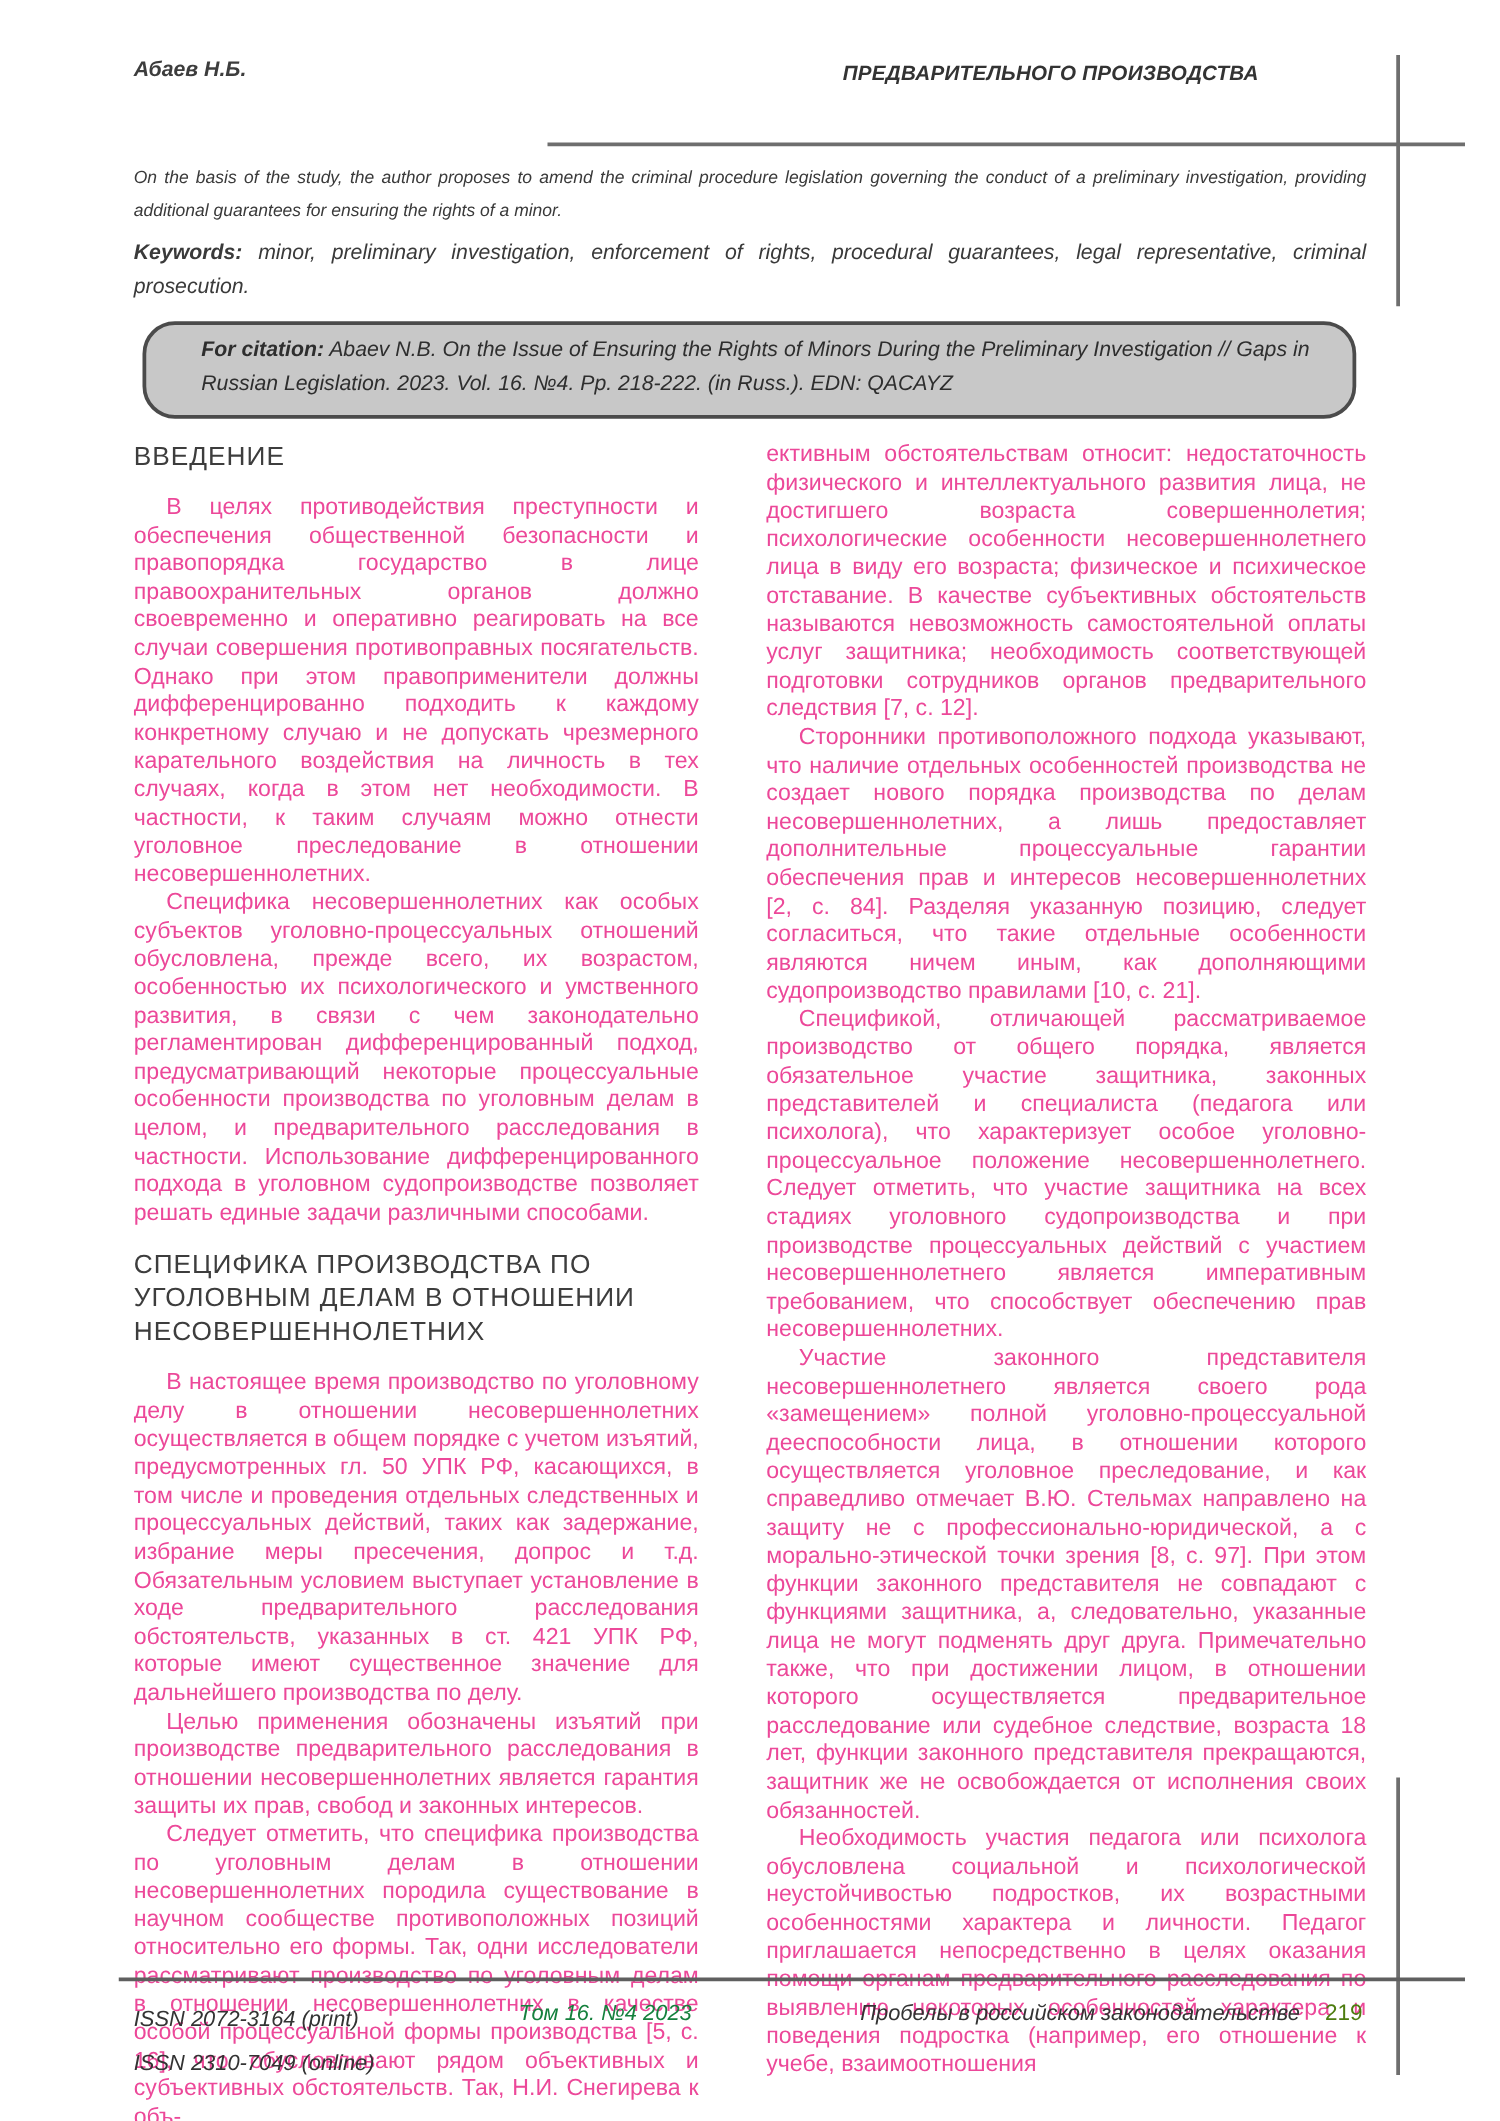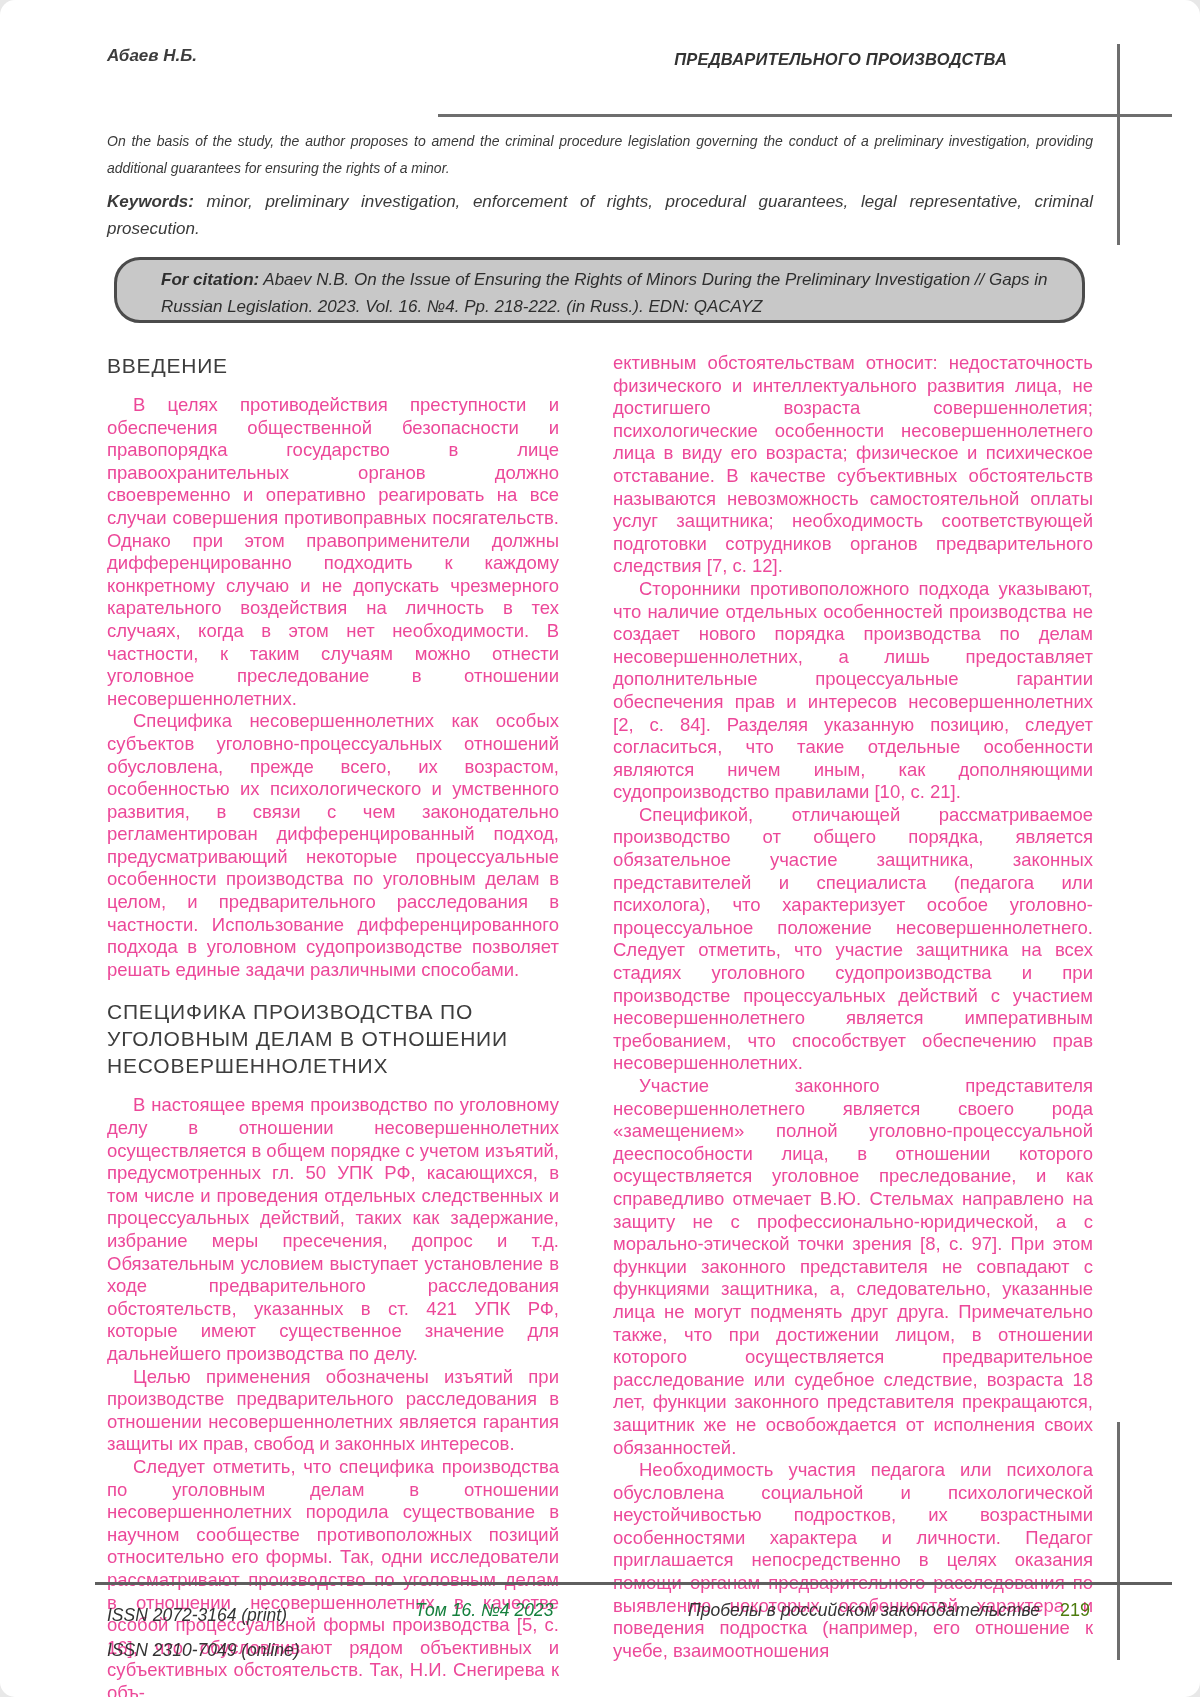--- a/index.html
+++ b/index.html
@@ -4,21 +4,20 @@
 <style>
   html,body{margin:0;padding:0;background:#e8e8e8;}
   .page{
     position:relative;
     width:1200px;height:1697px;
     background:#ffffff;
     margin:0 auto;
     font-family:"Liberation Sans",sans-serif;
     color:#3d3d3d;
     overflow:hidden;
-    border-radius:15px;
   }
   
   .header{
     position:absolute;left:107px;top:44px;width:900px;
     display:flex;justify-content:space-between;align-items:flex-start;
   }
   .author{
     font-style:italic;font-weight:bold;font-size:17px;white-space:nowrap;
     padding-top:2px;
   }
@@ -40,21 +39,21 @@
     position:absolute;left:107px;top:128px;width:986px;
     font-style:italic;font-size:14px;line-height:27px;text-align:justify;color:#3a3a3a;
   }
   .keywords{
     position:absolute;left:107px;top:188px;width:986px;
     font-style:italic;font-size:17px;line-height:27px;text-align:justify;color:#3a3a3a;
   }
   .keywords b{font-style:italic;}
   
   .citation-box{
-    position:absolute;left:114px;top:257px;width:971px;height:66px;
+    position:absolute;left:114px;top:257px;width:971px;height:78px;
     background:#c8c8c8;border:3px solid #4b4b4b;border-radius:26px;
     box-sizing:border-box;
     padding:6px 18px 0 44px;
     font-style:italic;font-size:17px;line-height:27px;color:#2e2e2e;
   }
   .citation-box b{font-style:italic;}
   
   .columns{
     position:absolute;left:107px;top:352px;width:986px;
     display:flex;gap:54px;

